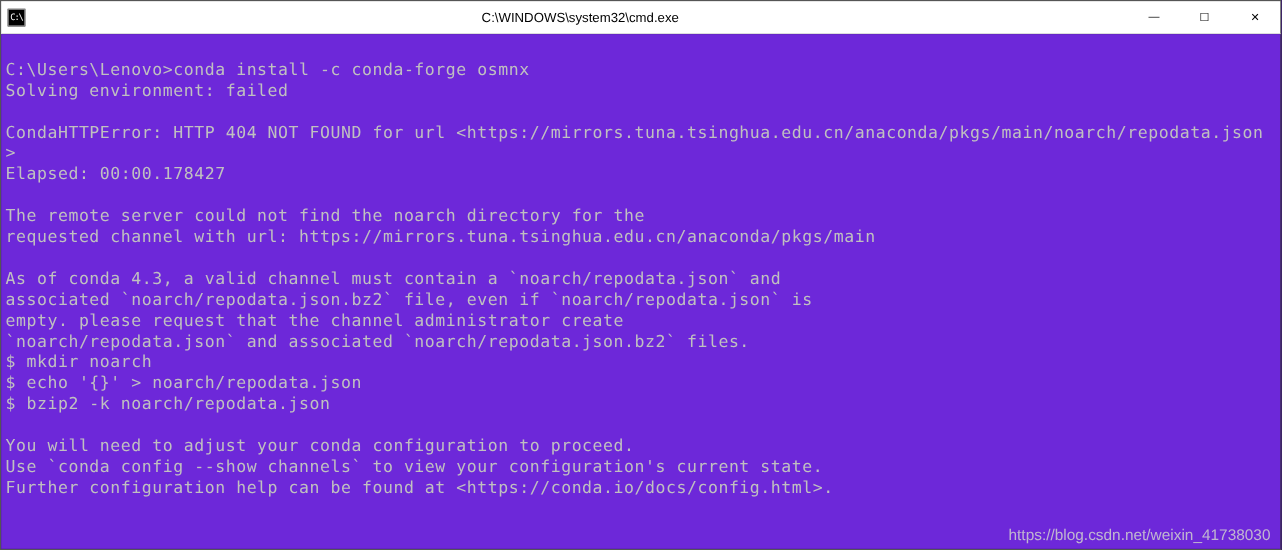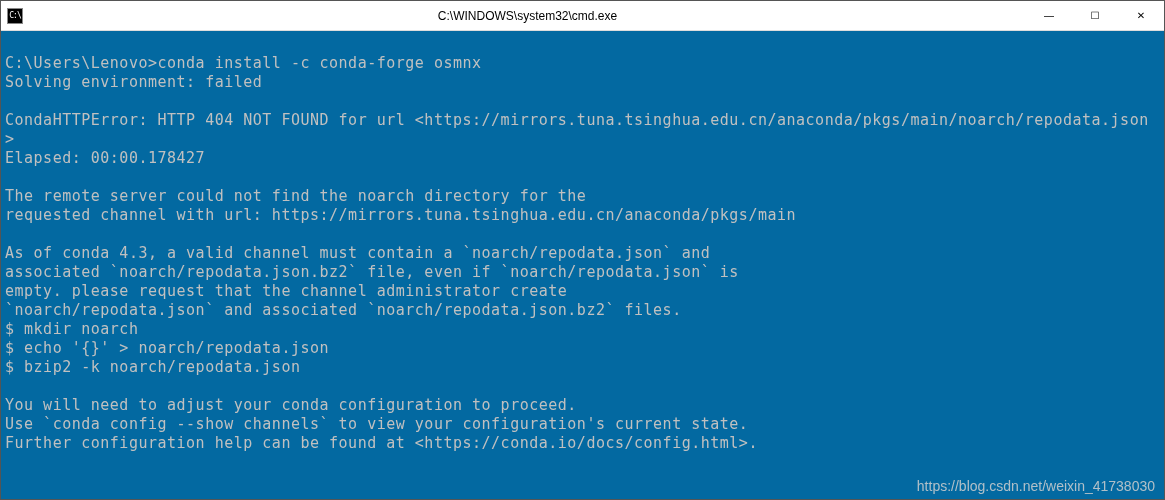--- a/index.html
+++ b/index.html
@@ -60,21 +60,21 @@
       display: flex;
       align-items: center;
       justify-content: center;
       font-family: "Segoe UI Symbol", sans-serif;
       font-size: 10px;
       color: #000;
       cursor: pointer;
     }
     .terminal {
       flex: 1;
-      background: #0369a1;
+      background: #6d28d9;
       color: #c0c0c0;
       font-family: "NSimSun", "SimSun", "Consolas", monospace;
       font-size: 15px;
       line-height: 19px;
       padding: 4px 0 0 4px;
       white-space: pre;
       letter-spacing: 0.5px;
       overflow: hidden;
     }
     .watermark {

